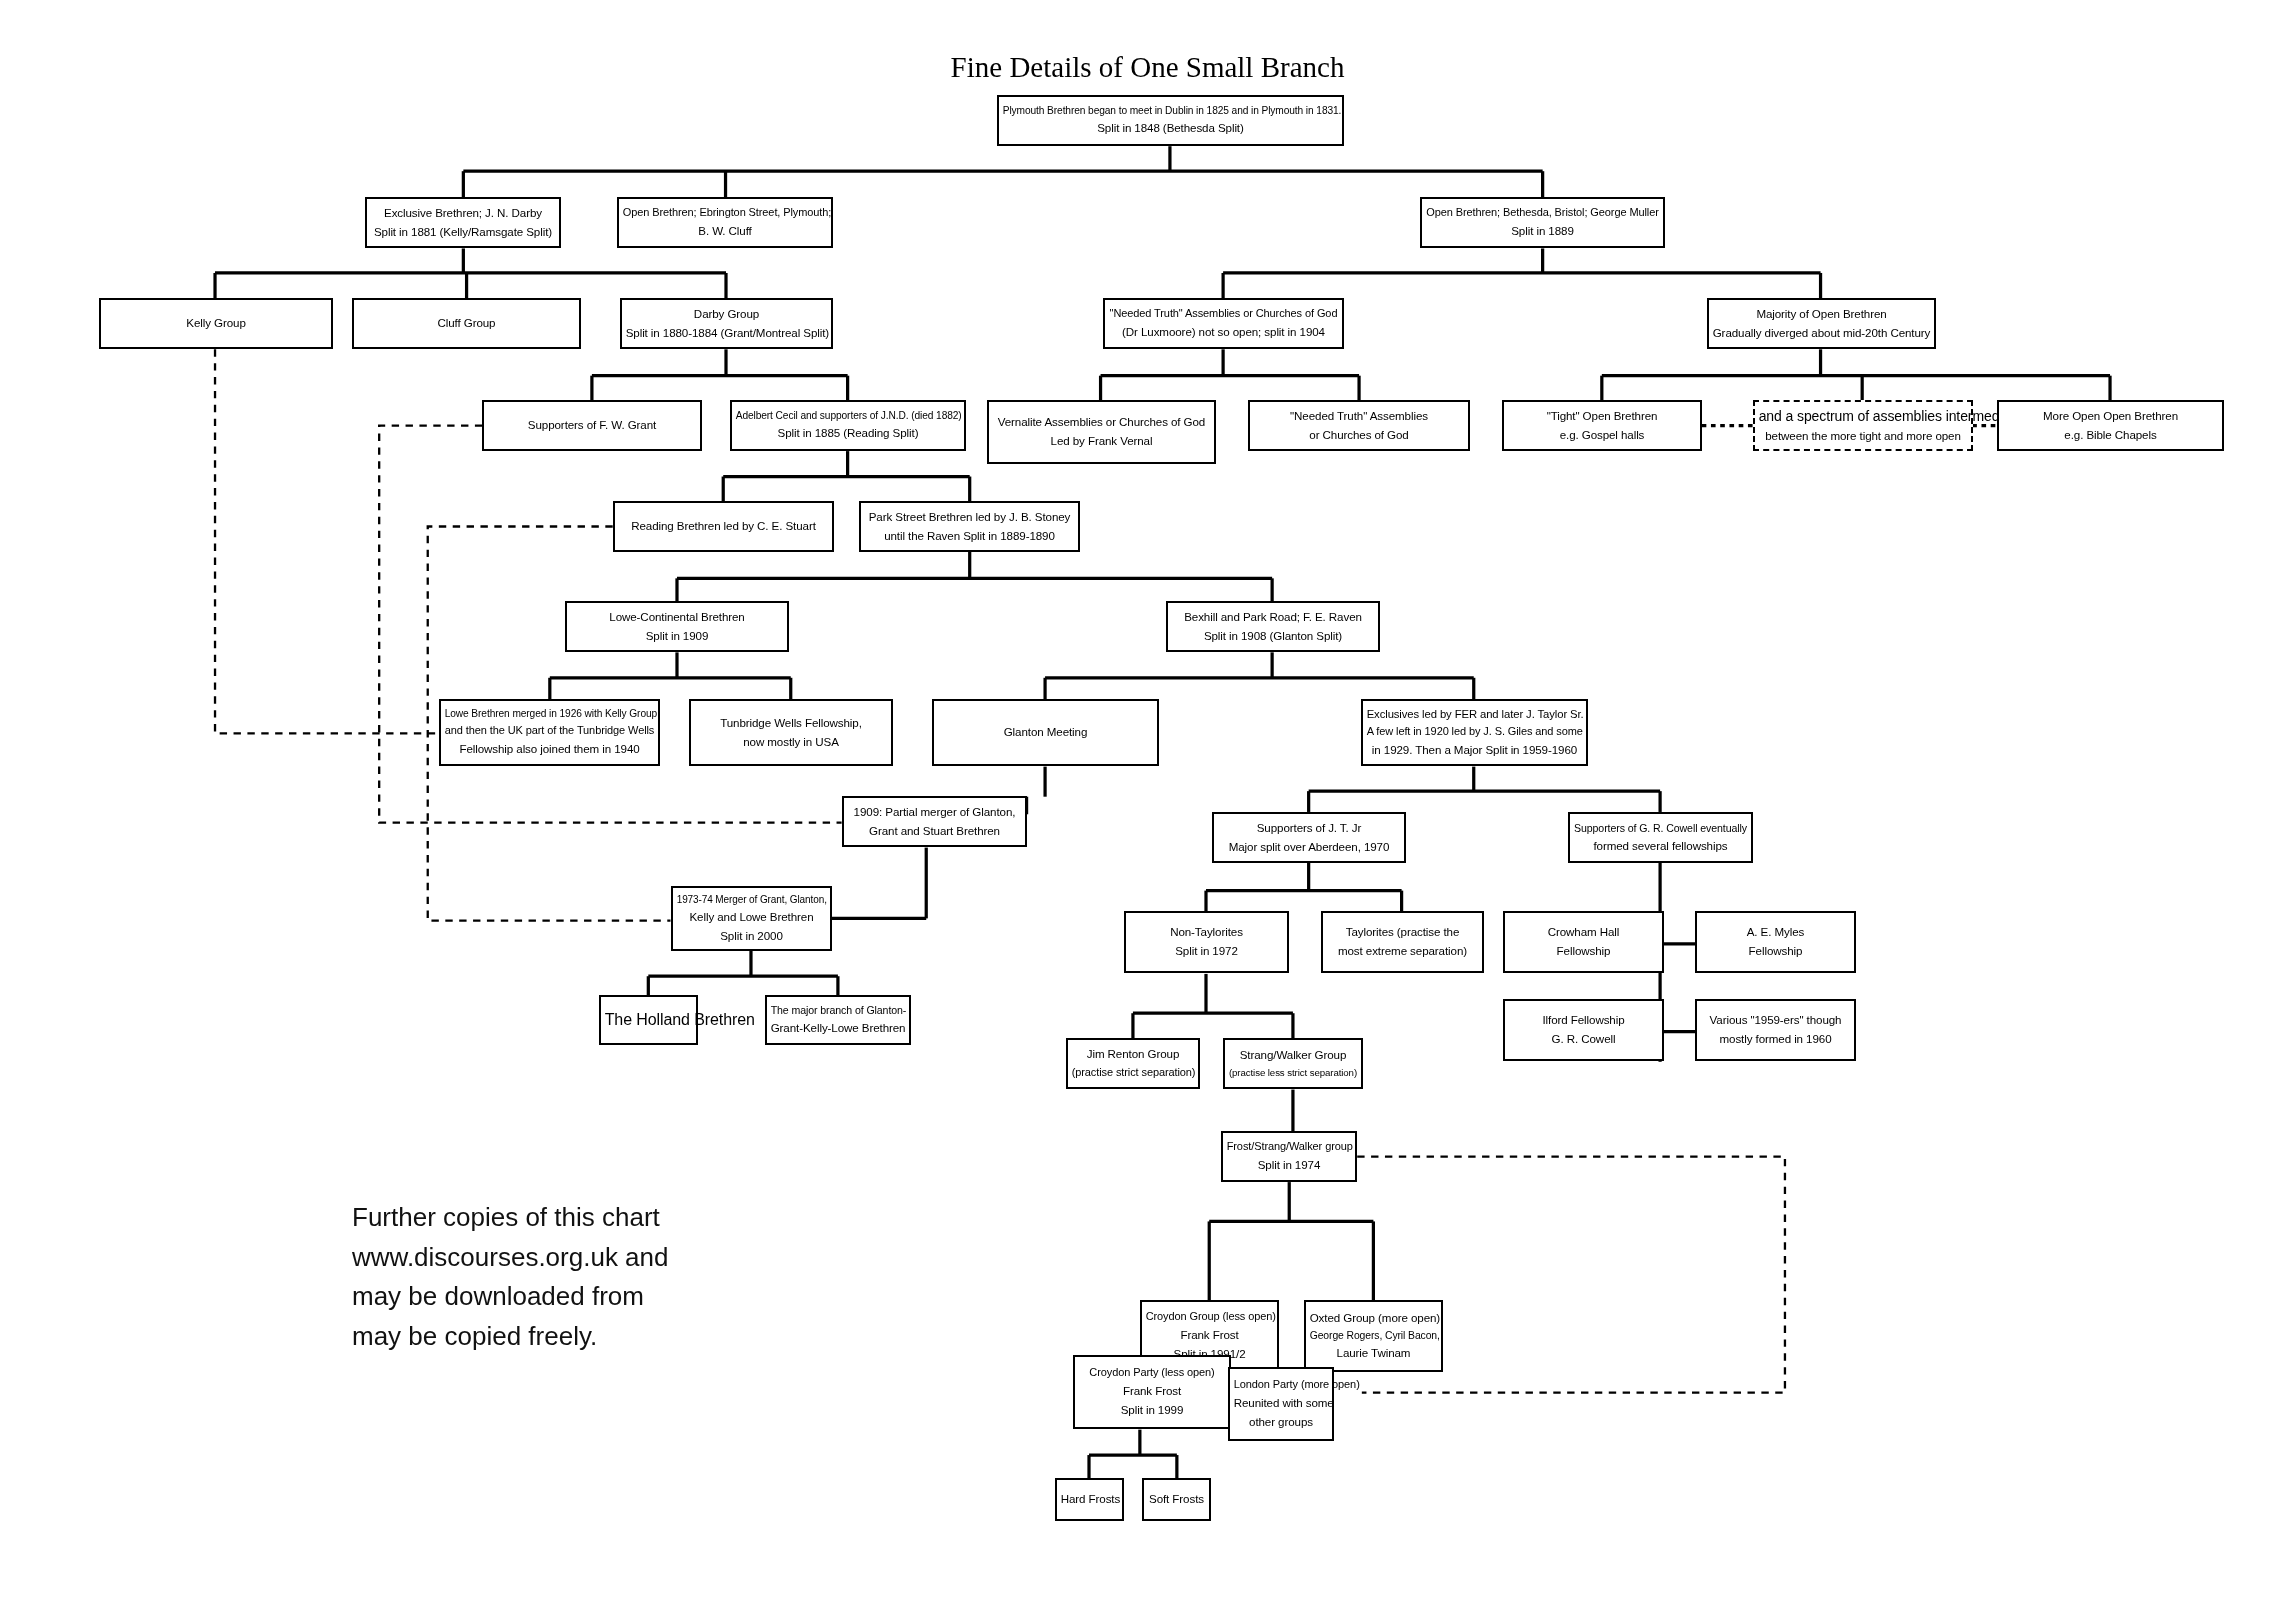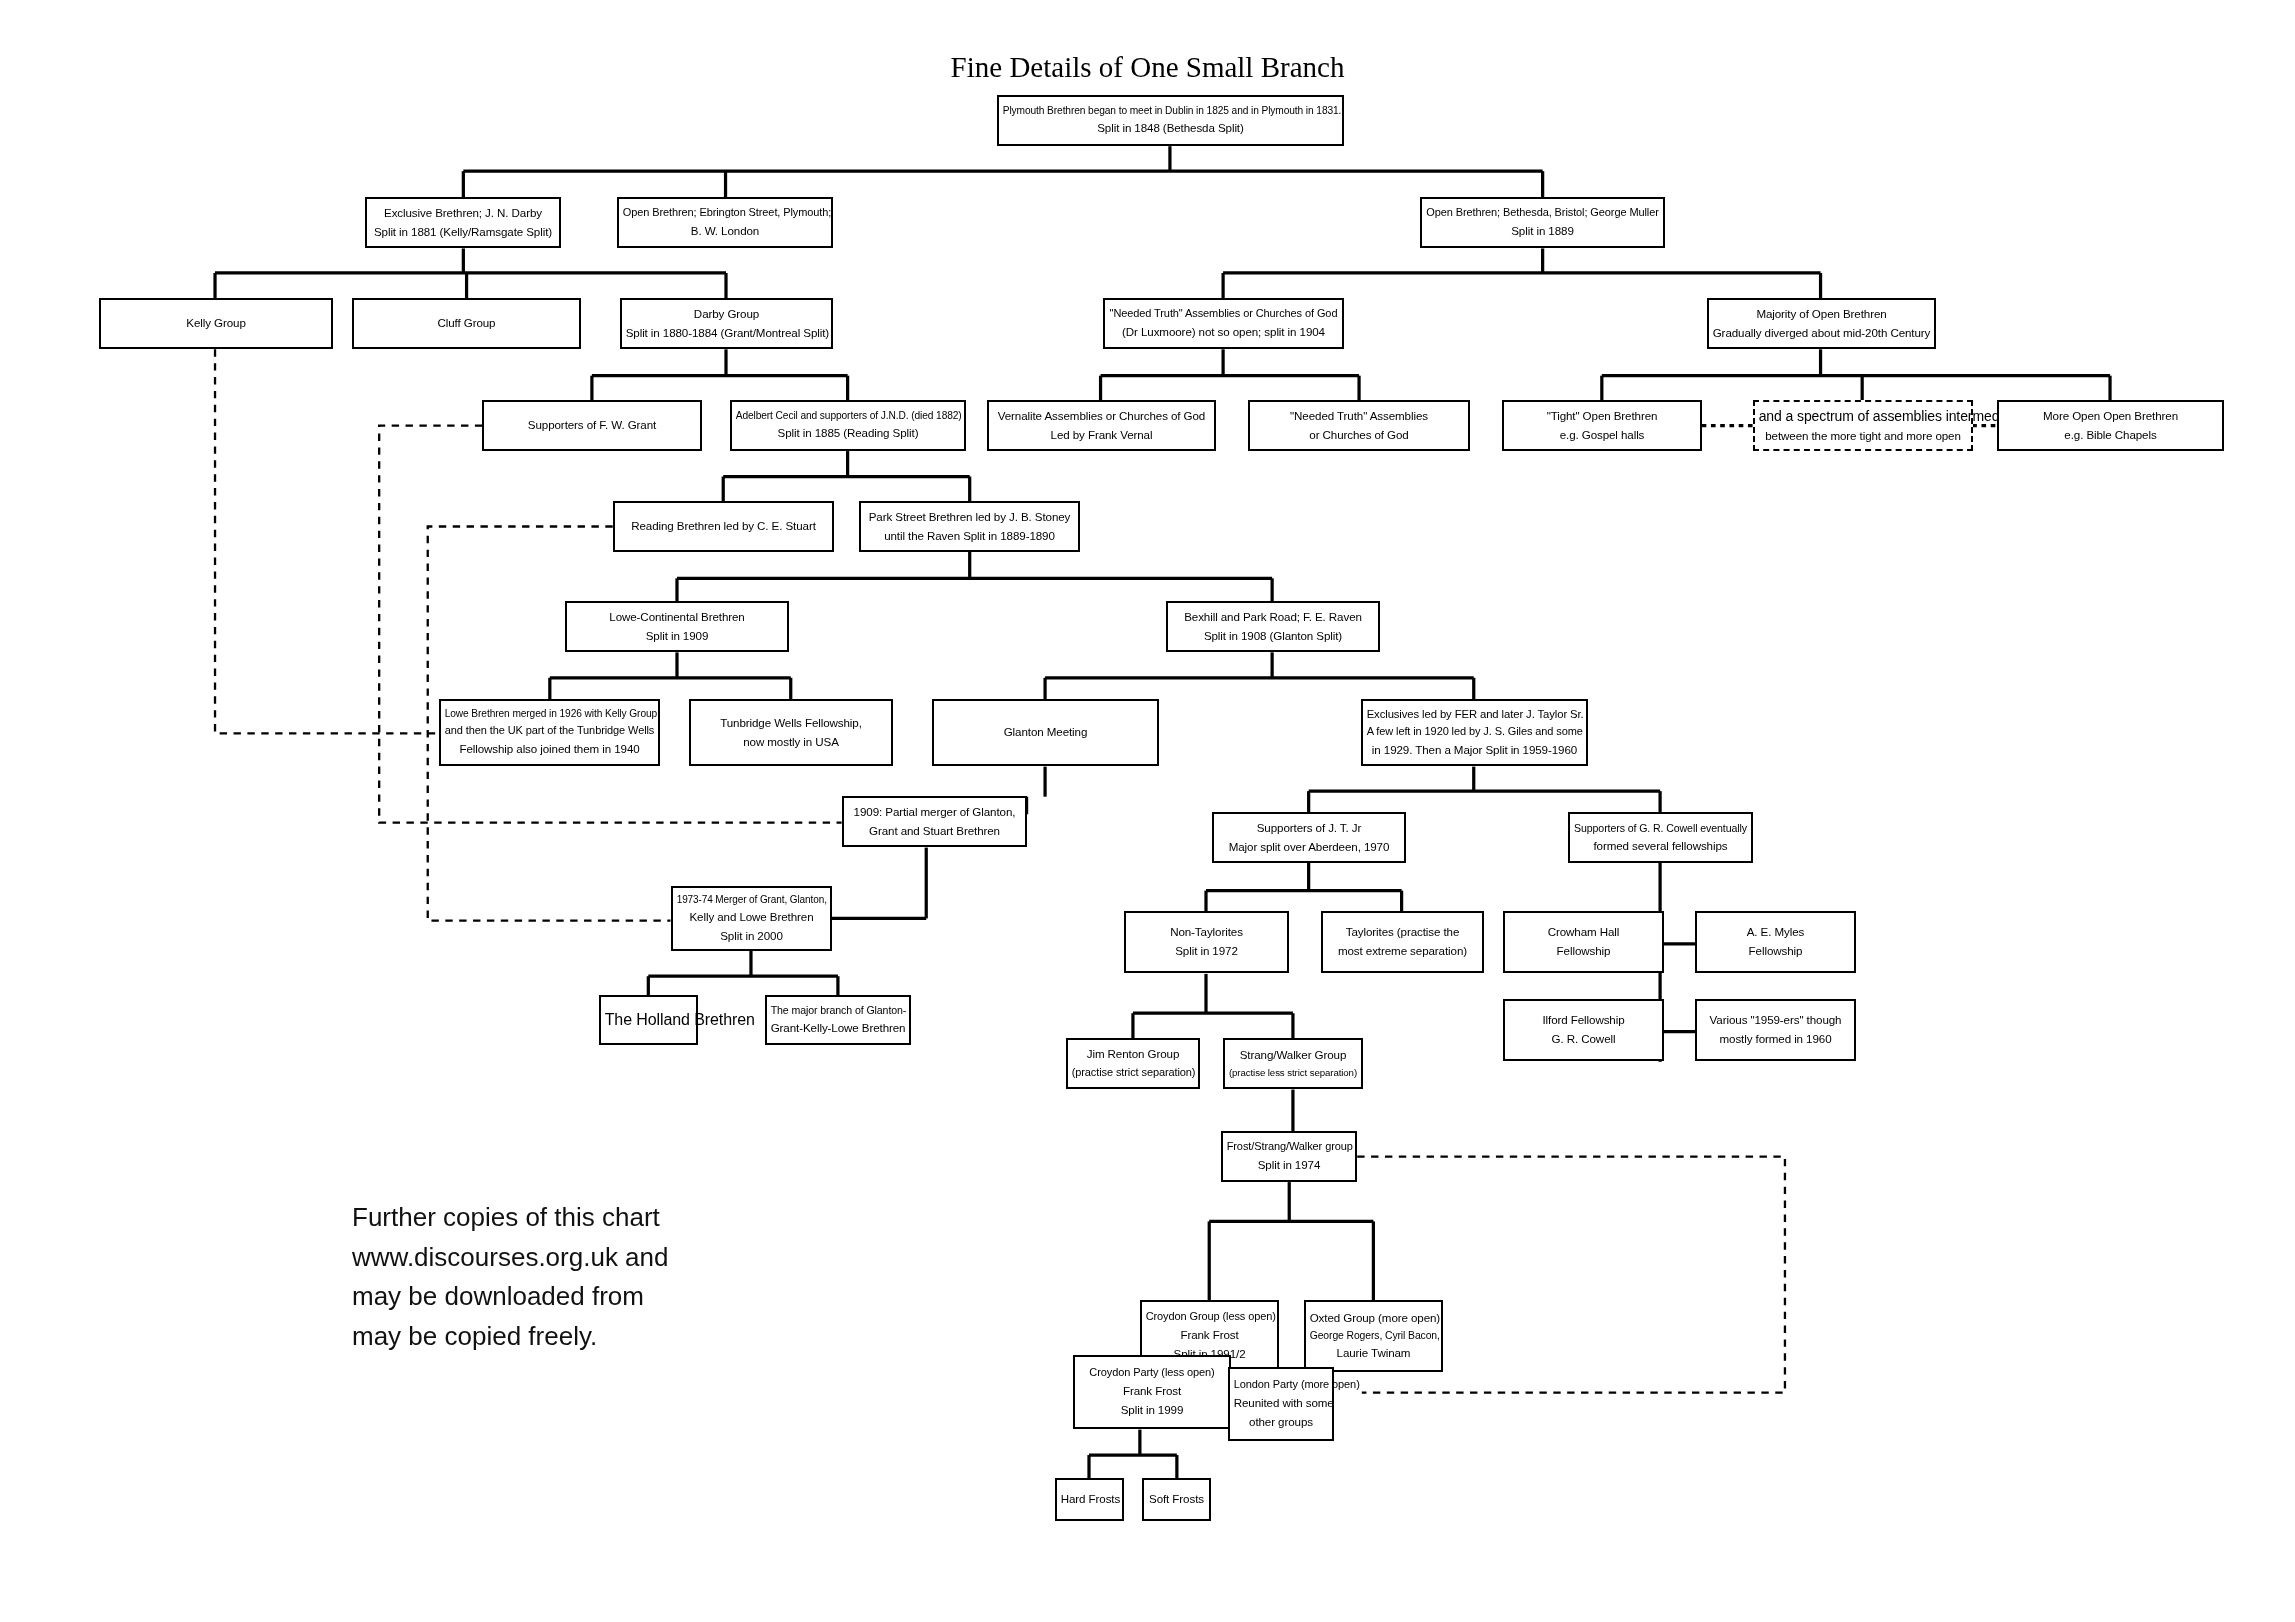--- a/index.html
+++ b/index.html
@@ -194,21 +194,21 @@
 <div class="node" style="left: 997px; top: 95px; width: 347px; height: 51px;">
       <span class="line" style="font-size: 10.2px;">Plymouth Brethren began to meet in Dublin in 1825 and in Plymouth in 1831.</span>
       <span class="line">Split in 1848 (Bethesda Split)</span>
     </div>
     <div class="node" style="left: 365px; top: 197px; width: 196px; height: 51px;">
       <span class="line">Exclusive Brethren; J. N. Darby</span>
       <span class="line">Split in 1881 (Kelly/Ramsgate Split)</span>
     </div>
     <div class="node" style="left: 617px; top: 197px; width: 216px; height: 51px;">
       <span class="line" style="font-size: 11px;">Open Brethren; Ebrington Street, Plymouth;</span>
-      <span class="line">B. W. London</span>
+      <span class="line">B. W. Cluff</span>
     </div>
     <div class="node" style="left: 1420px; top: 197px; width: 245px; height: 51px;">
       <span class="line" style="font-size: 11px;">Open Brethren; Bethesda, Bristol; George Muller</span>
       <span class="line">Split in 1889</span>
     </div>
     <div class="node" style="left: 99px; top: 298px; width: 234px; height: 51px;">
       <span class="line">Kelly Group</span>
     </div>
     <div class="node" style="left: 352px; top: 298px; width: 229px; height: 51px;">
       <span class="line">Cluff Group</span>
@@ -225,21 +225,21 @@
       <span class="line">Majority of Open Brethren</span>
       <span class="line">Gradually diverged about mid-20th Century</span>
     </div>
     <div class="node" style="left: 482px; top: 400px; width: 220px; height: 51px;">
       <span class="line">Supporters of F. W. Grant</span>
     </div>
     <div class="node" style="left: 730px; top: 400px; width: 236px; height: 51px;">
       <span class="line" style="font-size: 10.2px;">Adelbert Cecil and supporters of J.N.D. (died 1882)</span>
       <span class="line">Split in 1885 (Reading Split)</span>
     </div>
-    <div class="node" style="left: 987px; top: 400px; width: 229px; height: 51px;">
+    <div class="node" style="left: 987px; top: 400px; width: 229px; height: 64px;">
       <span class="line">Vernalite Assemblies or Churches of God</span>
       <span class="line">Led by Frank Vernal</span>
     </div>
     <div class="node" style="left: 1248px; top: 400px; width: 222px; height: 51px;">
       <span class="line">"Needed Truth" Assemblies</span>
       <span class="line">or Churches of God</span>
     </div>
     <div class="node" style="left: 1502px; top: 400px; width: 200px; height: 51px;">
       <span class="line">"Tight" Open Brethren</span>
       <span class="line">e.g. Gospel halls</span>

